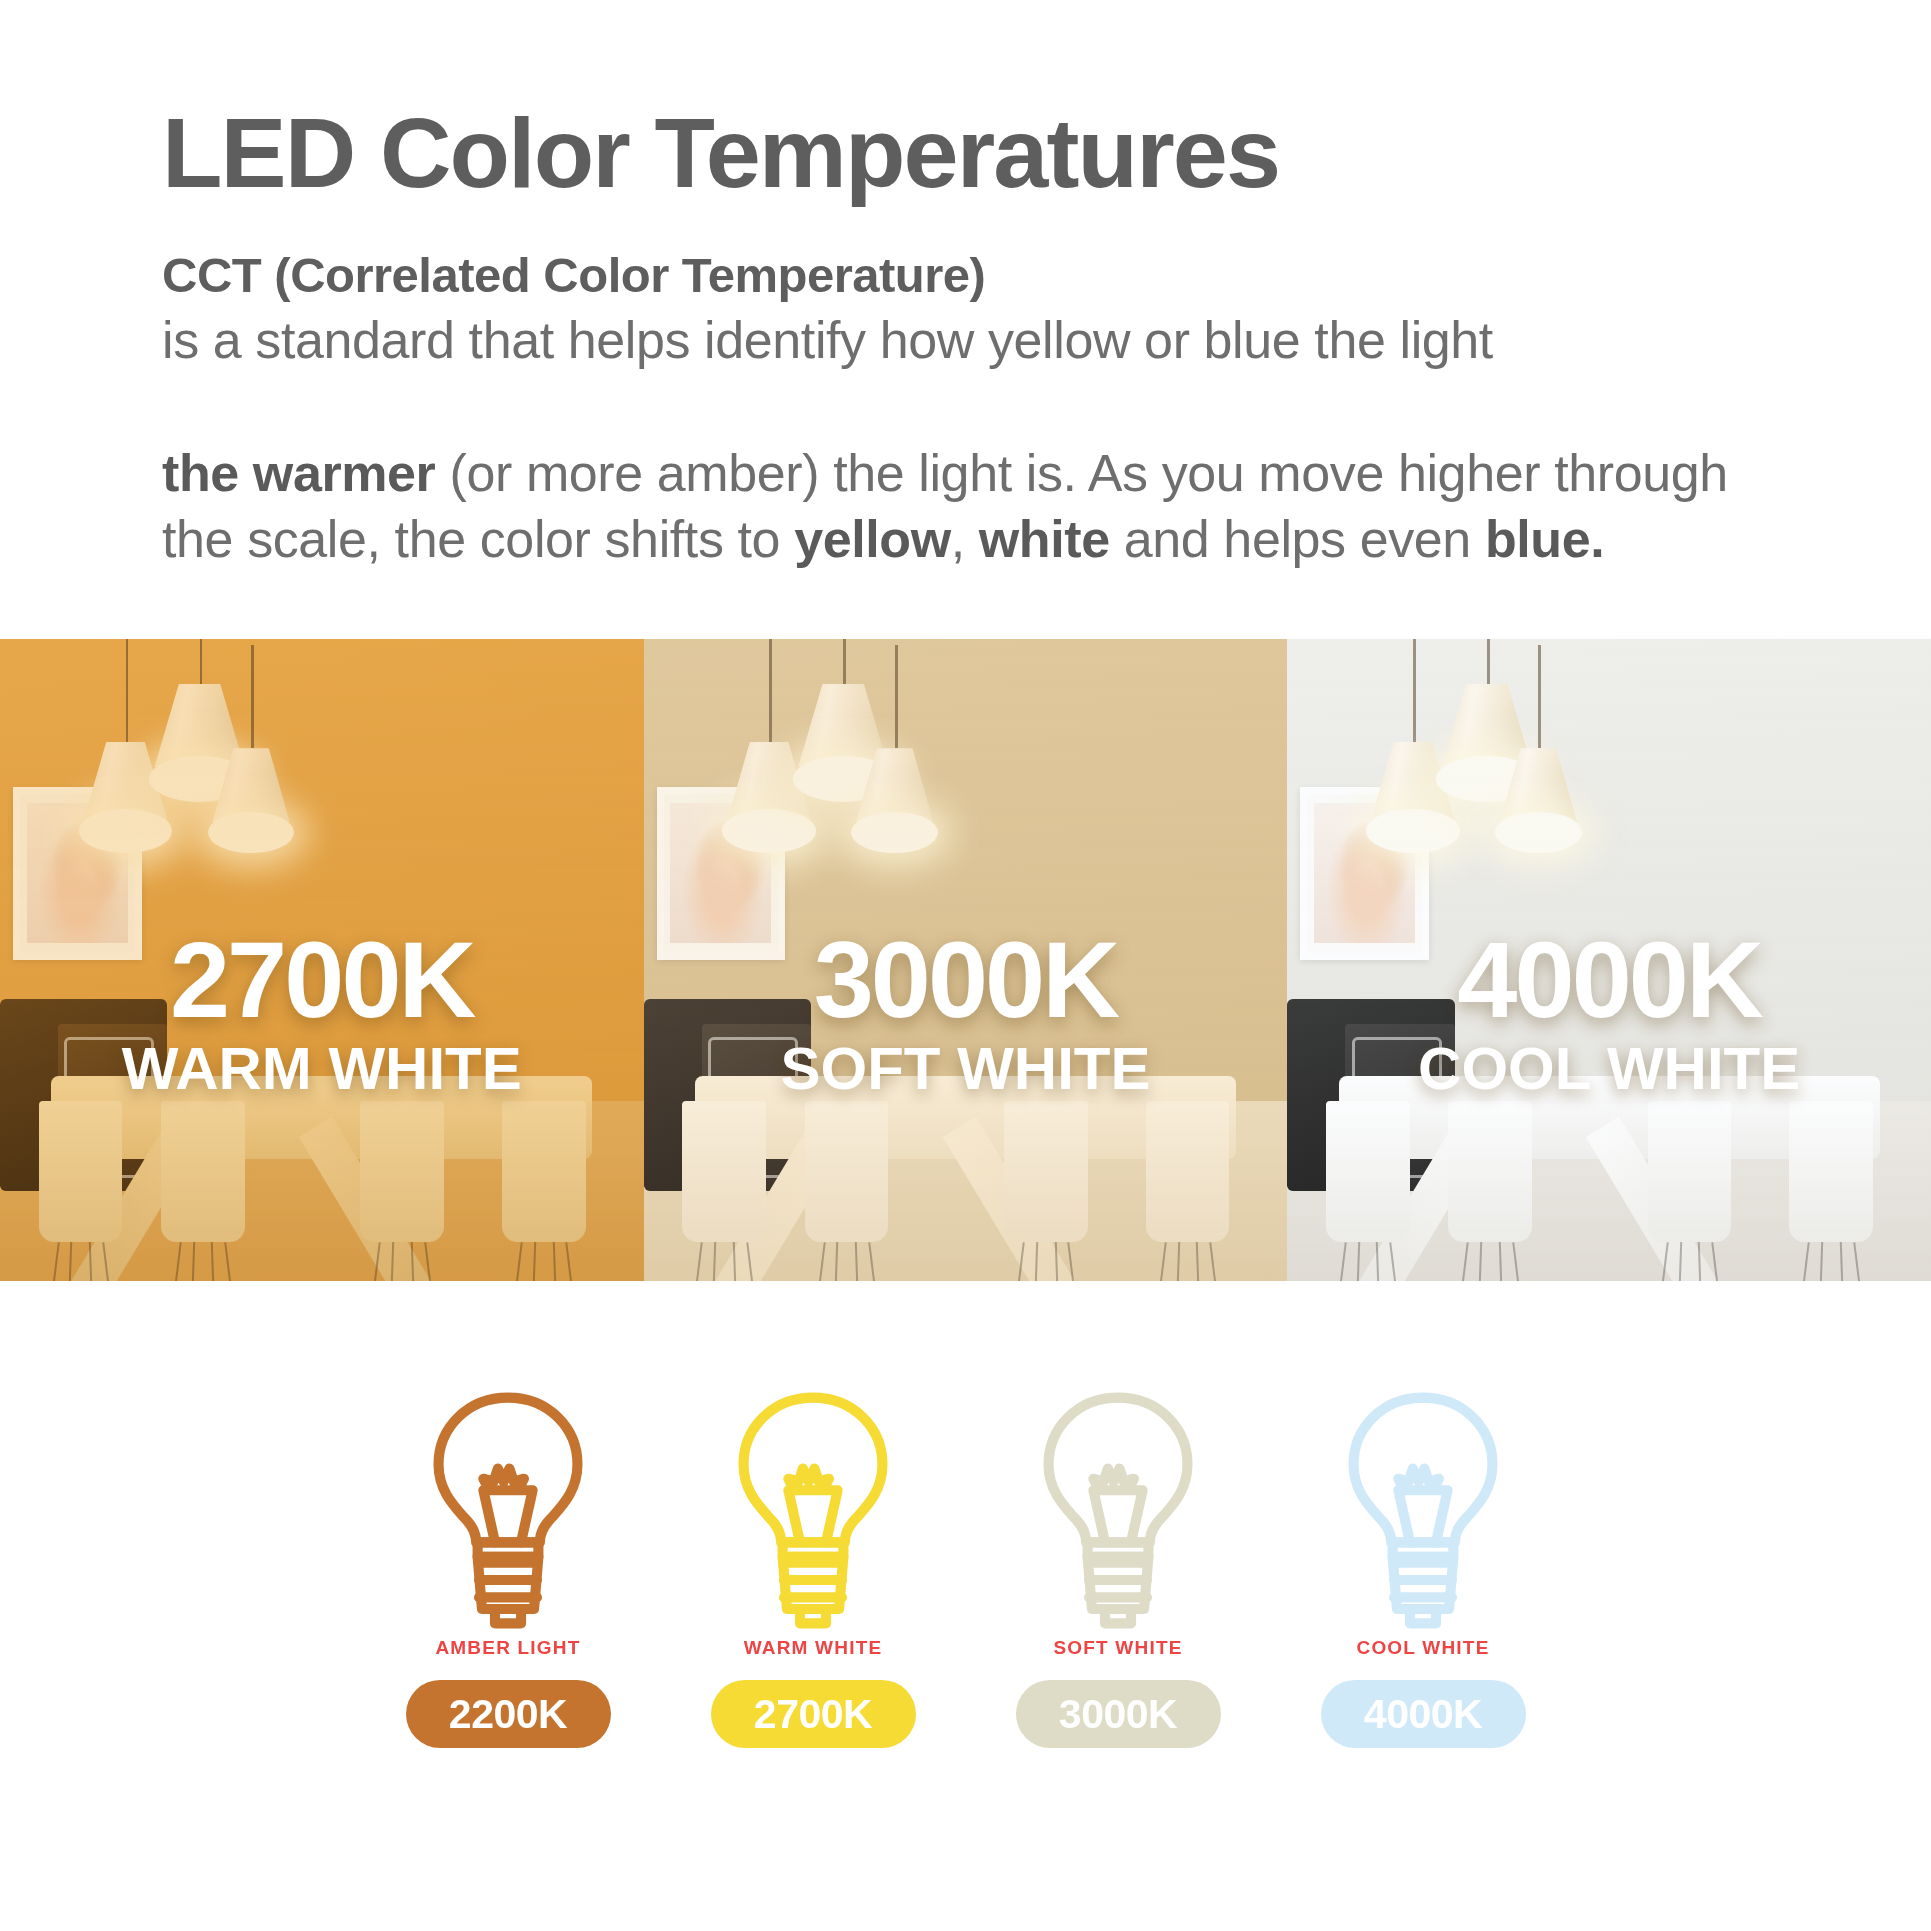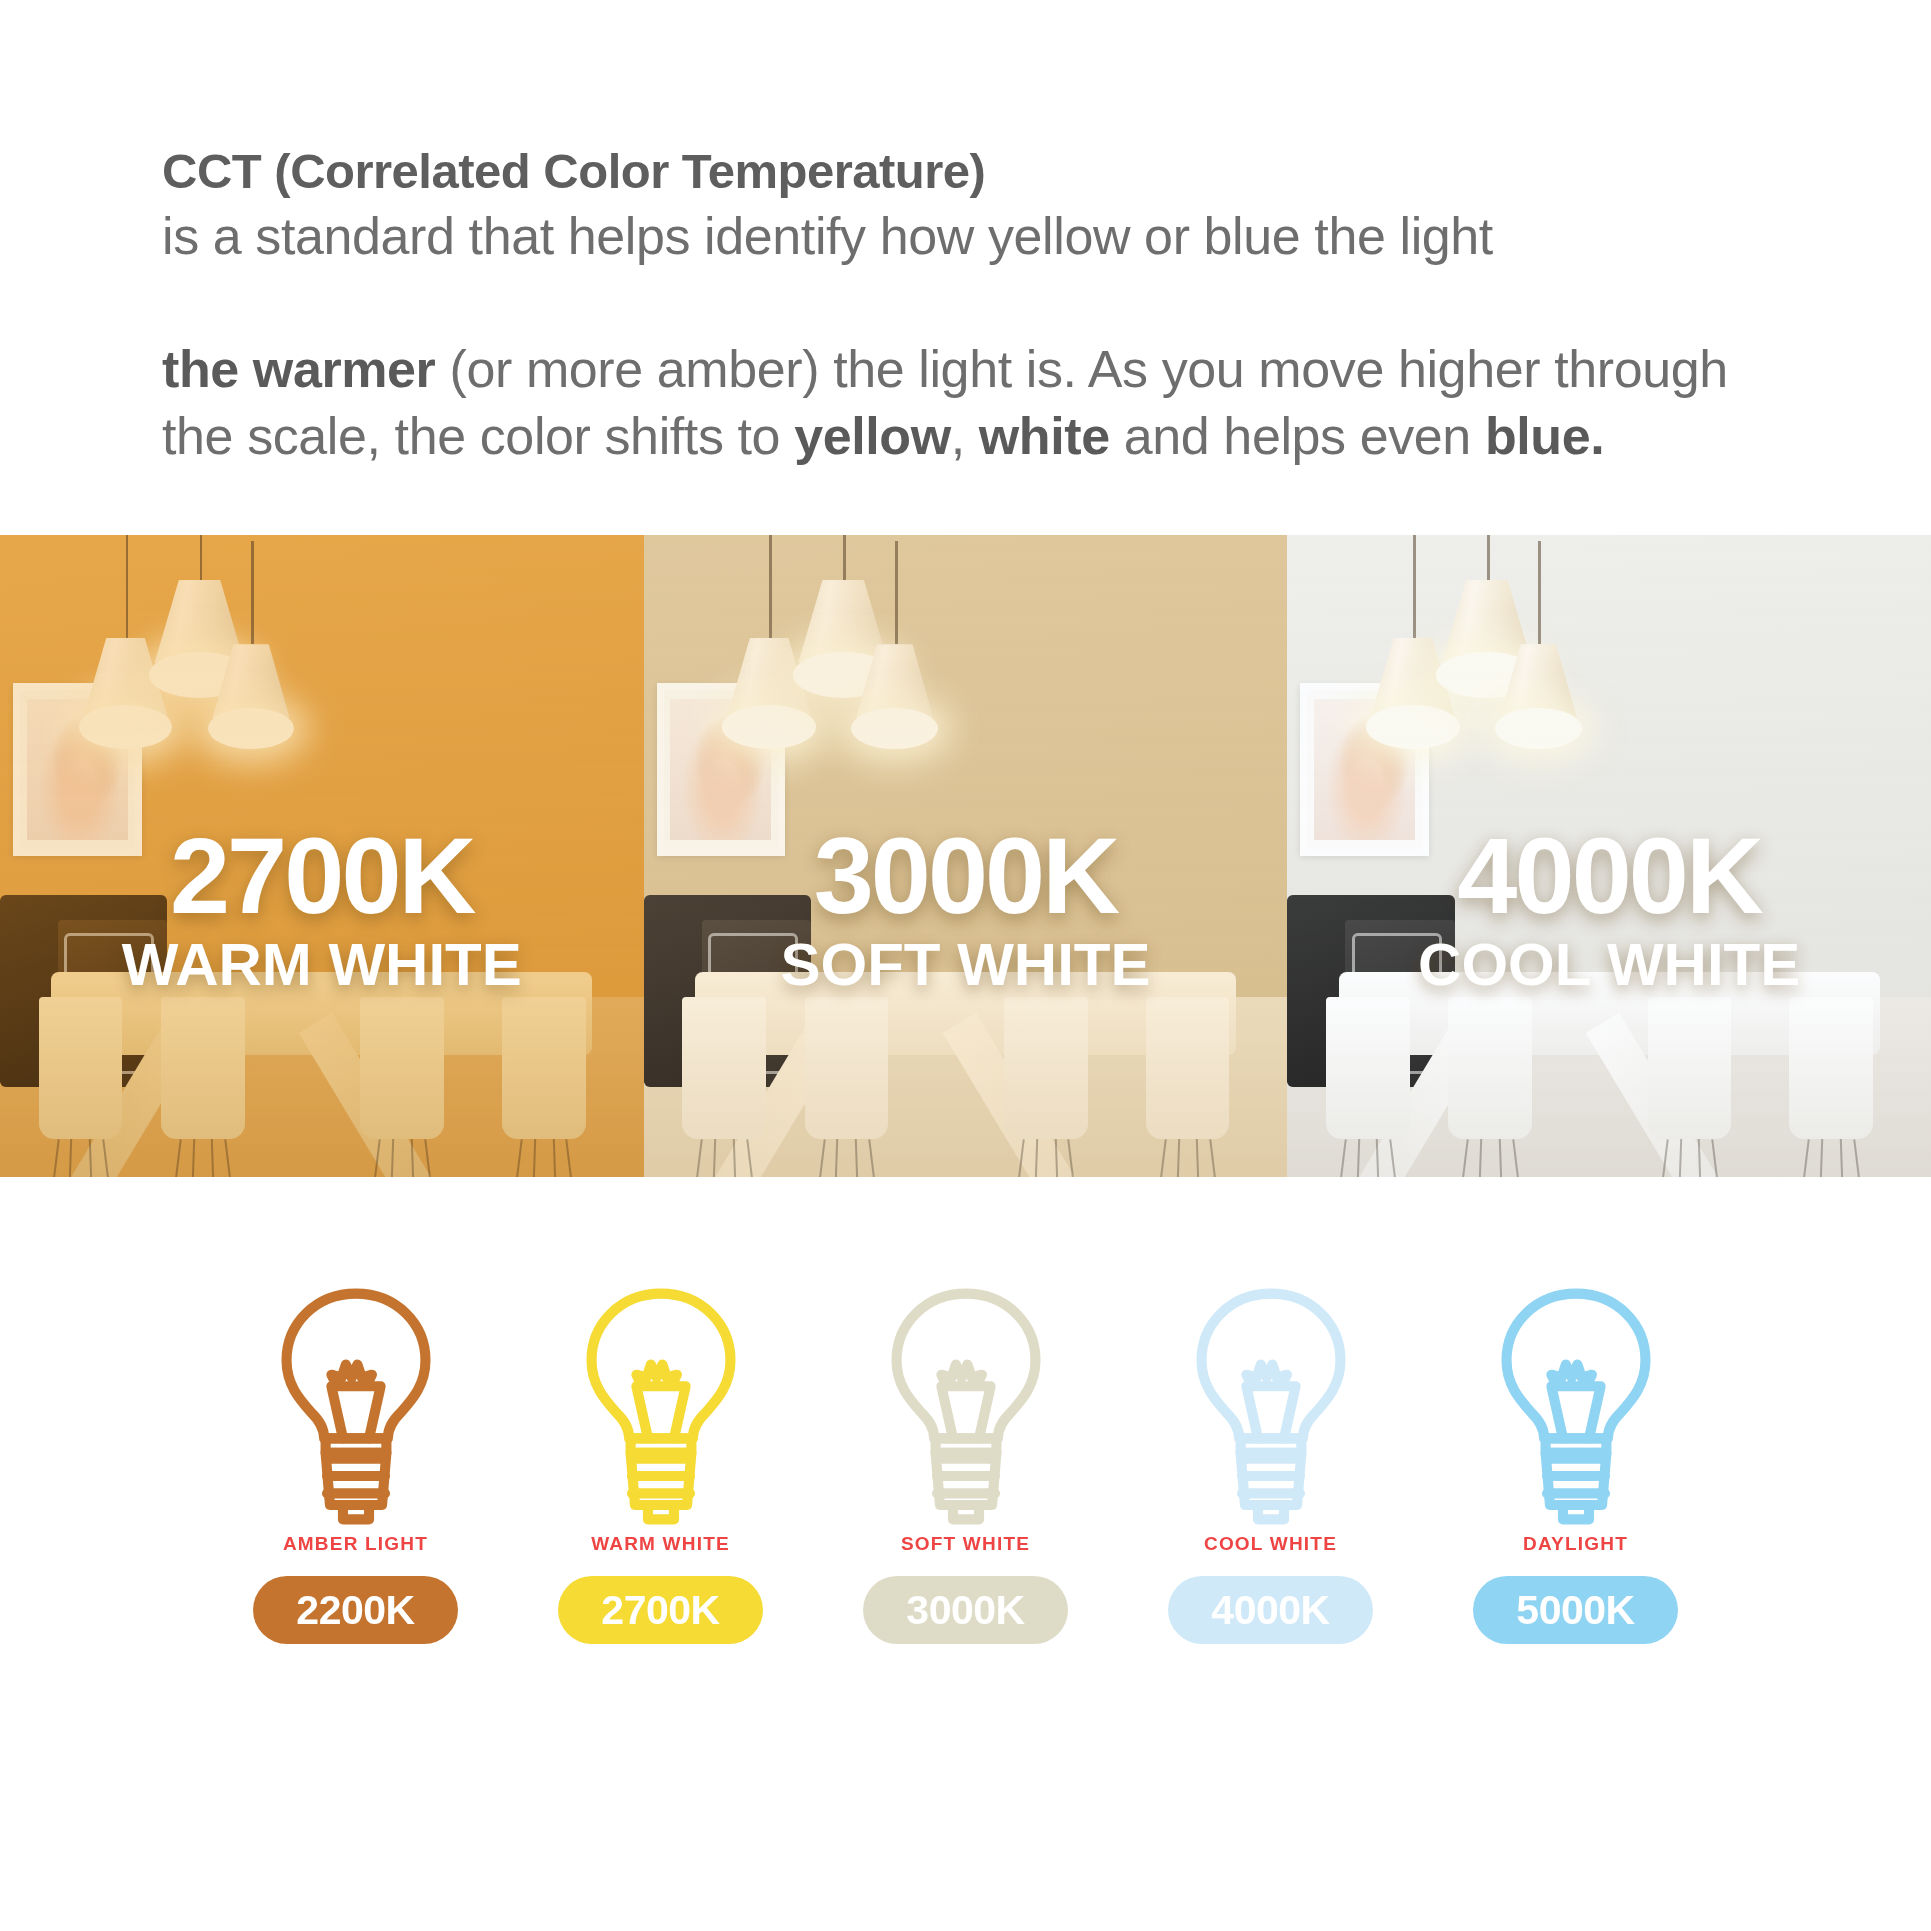--- a/index.html
+++ b/index.html
@@ -238,20 +238,21 @@
     font-size:41px;
     font-weight:bold;
     color:#ffffff;
     letter-spacing:-0.5px;
   }
 </style>
 </head>
 <body>
 
 <div class="header">
+  <div class="title">LED Color Temperatures</div>
   <div class="subhead">CCT (Correlated Color Temperature)</div>
   <div class="para">
     <span>is a standard that helps identify how yellow or blue the light</span><br>
     <br>
     <b>the warmer</b><span> (or more amber) the light is.  As you move higher through</span><br>
     <span>the scale, the color shifts to </span><b>yellow</b><span>, </span><b>white</b><span> and helps even </span><b>blue.</b>
   </div>
 </div>
 
 <div class="strip">
@@ -512,28 +513,14 @@
     <path d="M43 70 l8 36 M77 70 l-8 36 M43 70 l34 0 M47 70 l-4 -8 l7 2 l3 -9 l4 9 l4 -9 l3 9 l7 -2 l-4 8"></path>
     <path d="M39 106 l42 0 l0 10 l-42 0 Z"></path>
     <path d="M40 120 l40 0 M40 132 l40 0 M40 144 l40 0"></path>
     <path d="M39 116 l42 0 l-3 36 l-36 0 Z"></path>
     <path d="M51 152 l18 0 l0 10 l-18 0 Z"></path>
   </g>
 </svg>
       <div class="bulb-label">COOL WHITE</div>
       <div class="kelvin-pill" style="background:#CFE9F9">4000K</div>
     </div>
-    <div class="bulb-cell">
-<svg class="bulb-svg" viewBox="0 0 120 170">
-  <g fill="none" stroke="#8FD4F2" stroke-width="7" stroke-linecap="round" stroke-linejoin="round">
-    <path d="M60 6 C32 6 12 27 12 52 c0 17 9 27 17 36 c6 6 9 11 9 18 l44 0 c0-7 3-12 9-18 c8-9 17-19 17-36 C108 27 88 6 60 6 Z"></path>
-    <path d="M43 70 l8 36 M77 70 l-8 36 M43 70 l34 0 M47 70 l-4 -8 l7 2 l3 -9 l4 9 l4 -9 l3 9 l7 -2 l-4 8"></path>
-    <path d="M39 106 l42 0 l0 10 l-42 0 Z"></path>
-    <path d="M40 120 l40 0 M40 132 l40 0 M40 144 l40 0"></path>
-    <path d="M39 116 l42 0 l-3 36 l-36 0 Z"></path>
-    <path d="M51 152 l18 0 l0 10 l-18 0 Z"></path>
-  </g>
-</svg>
-      <div class="bulb-label">DAYLIGHT</div>
-      <div class="kelvin-pill" style="background:#8FD4F2">5000K</div>
-    </div>
   </div>
 
 
 </body></html>

